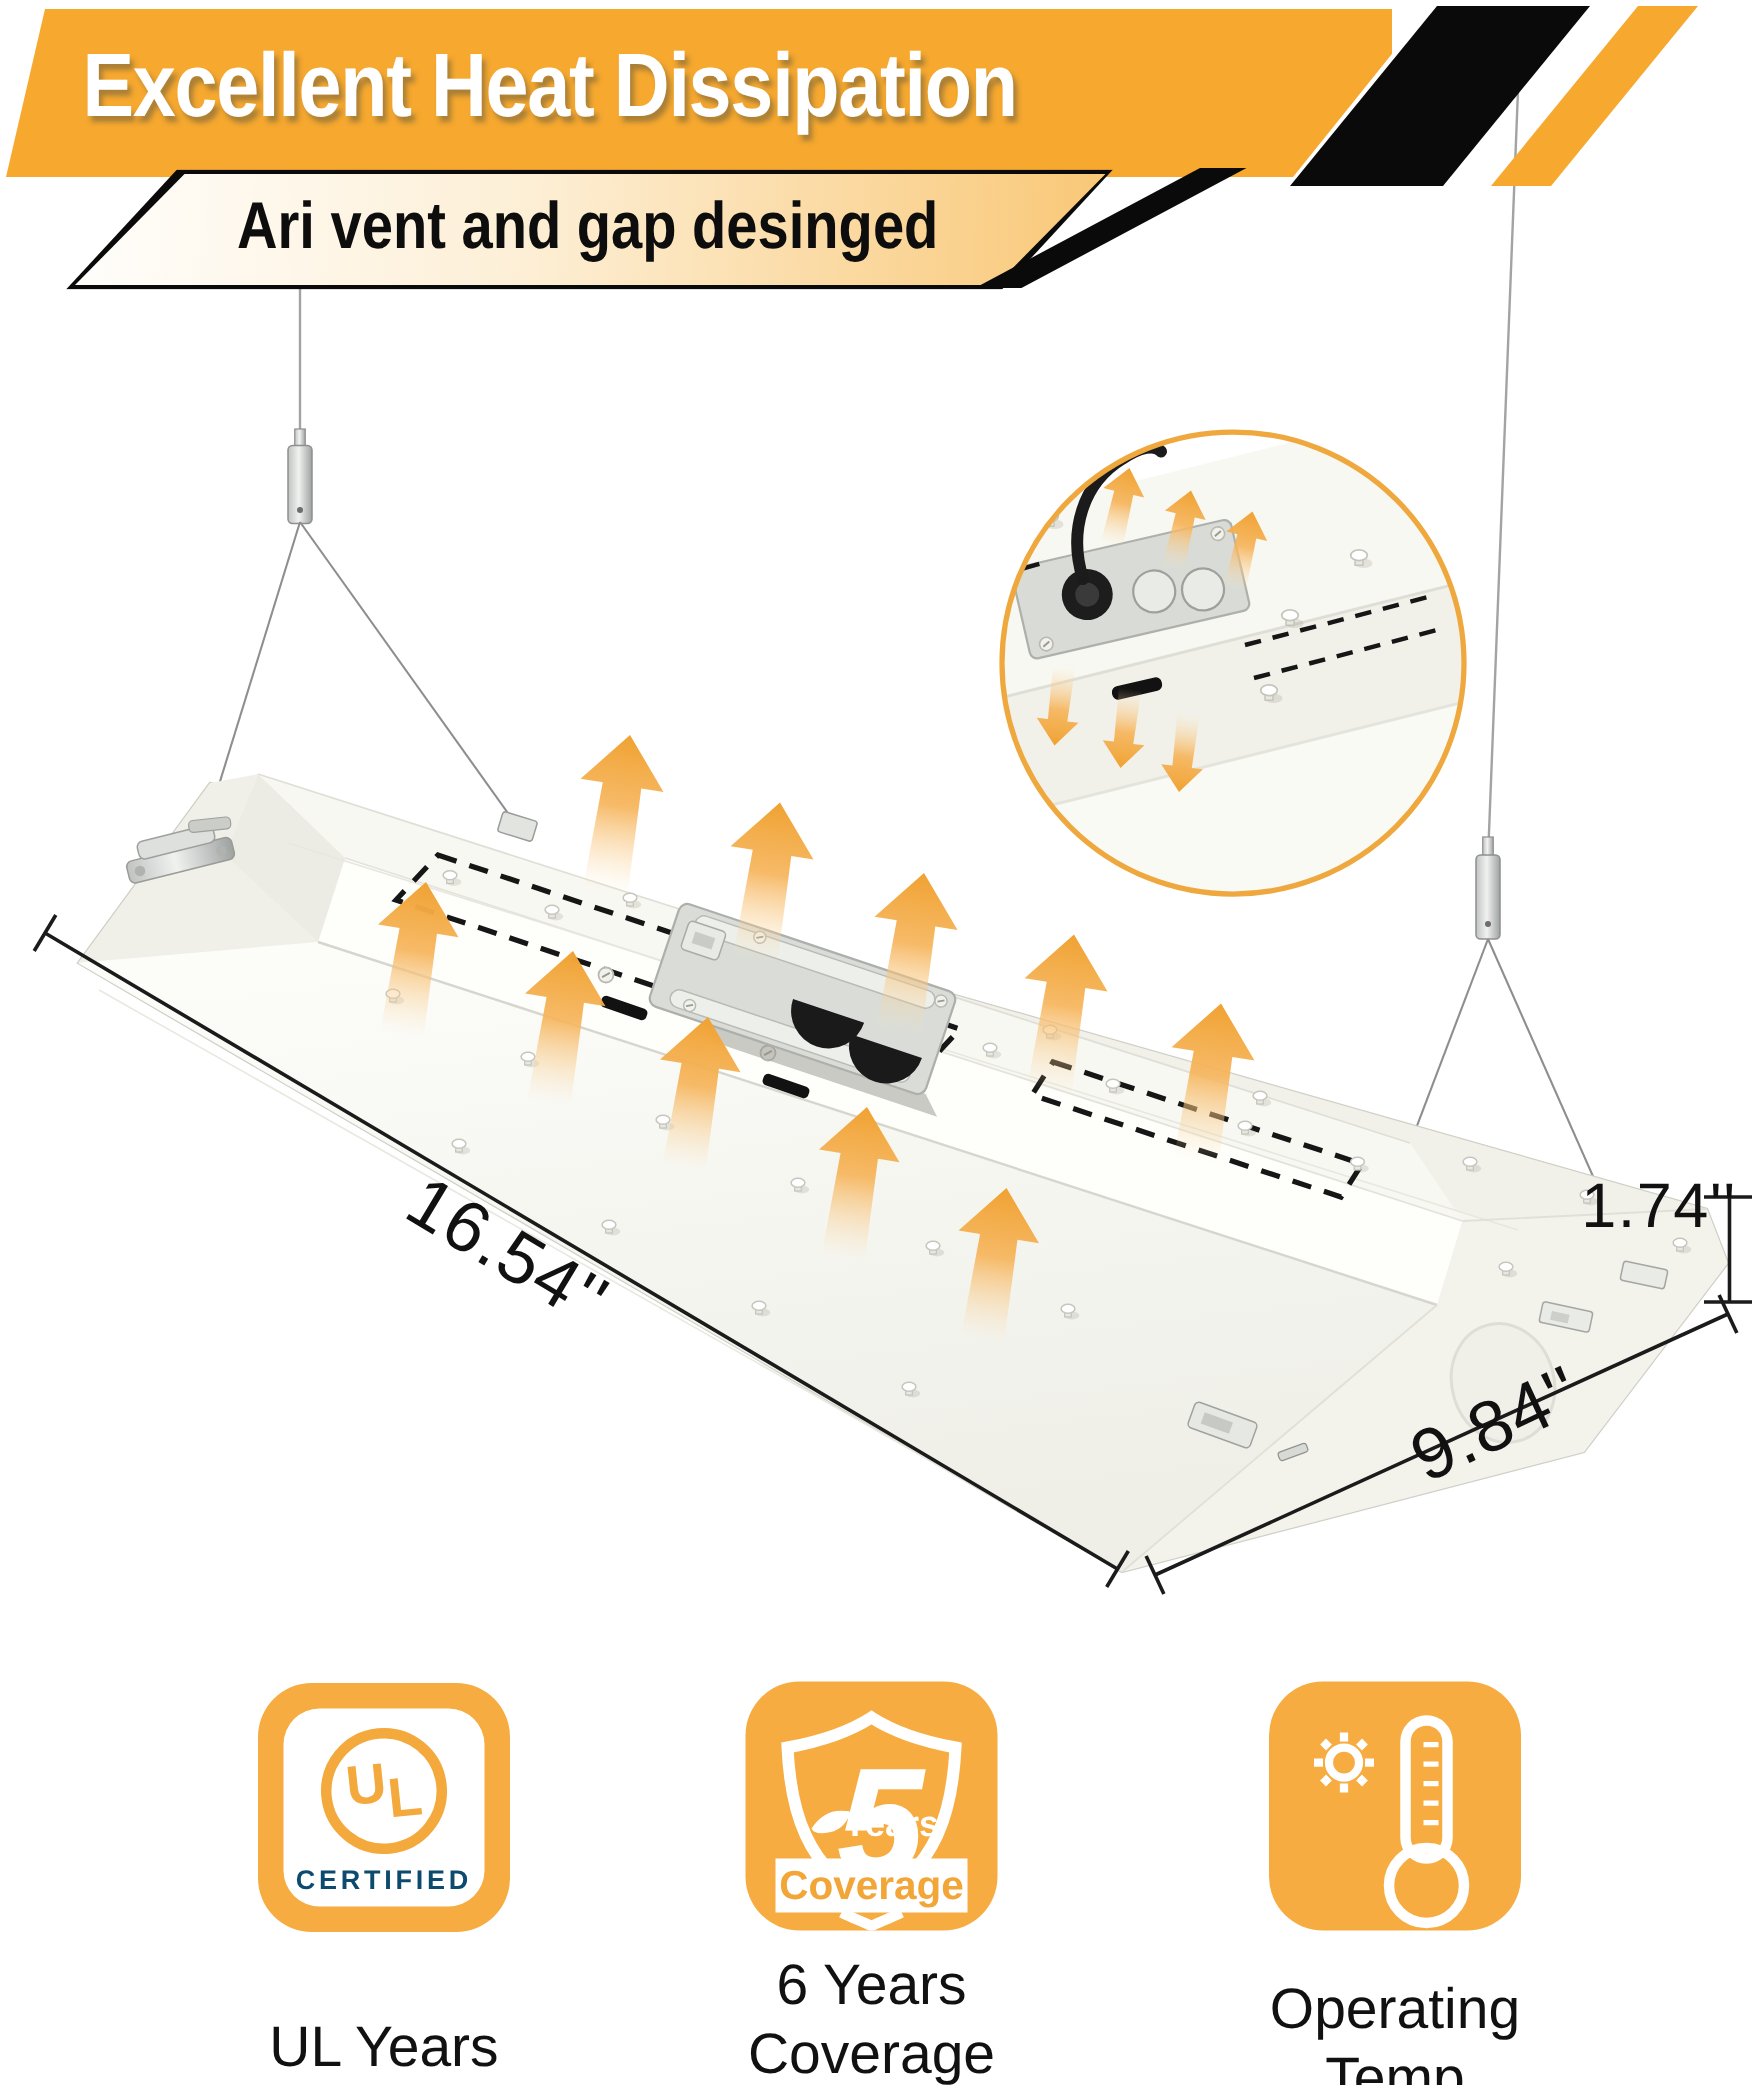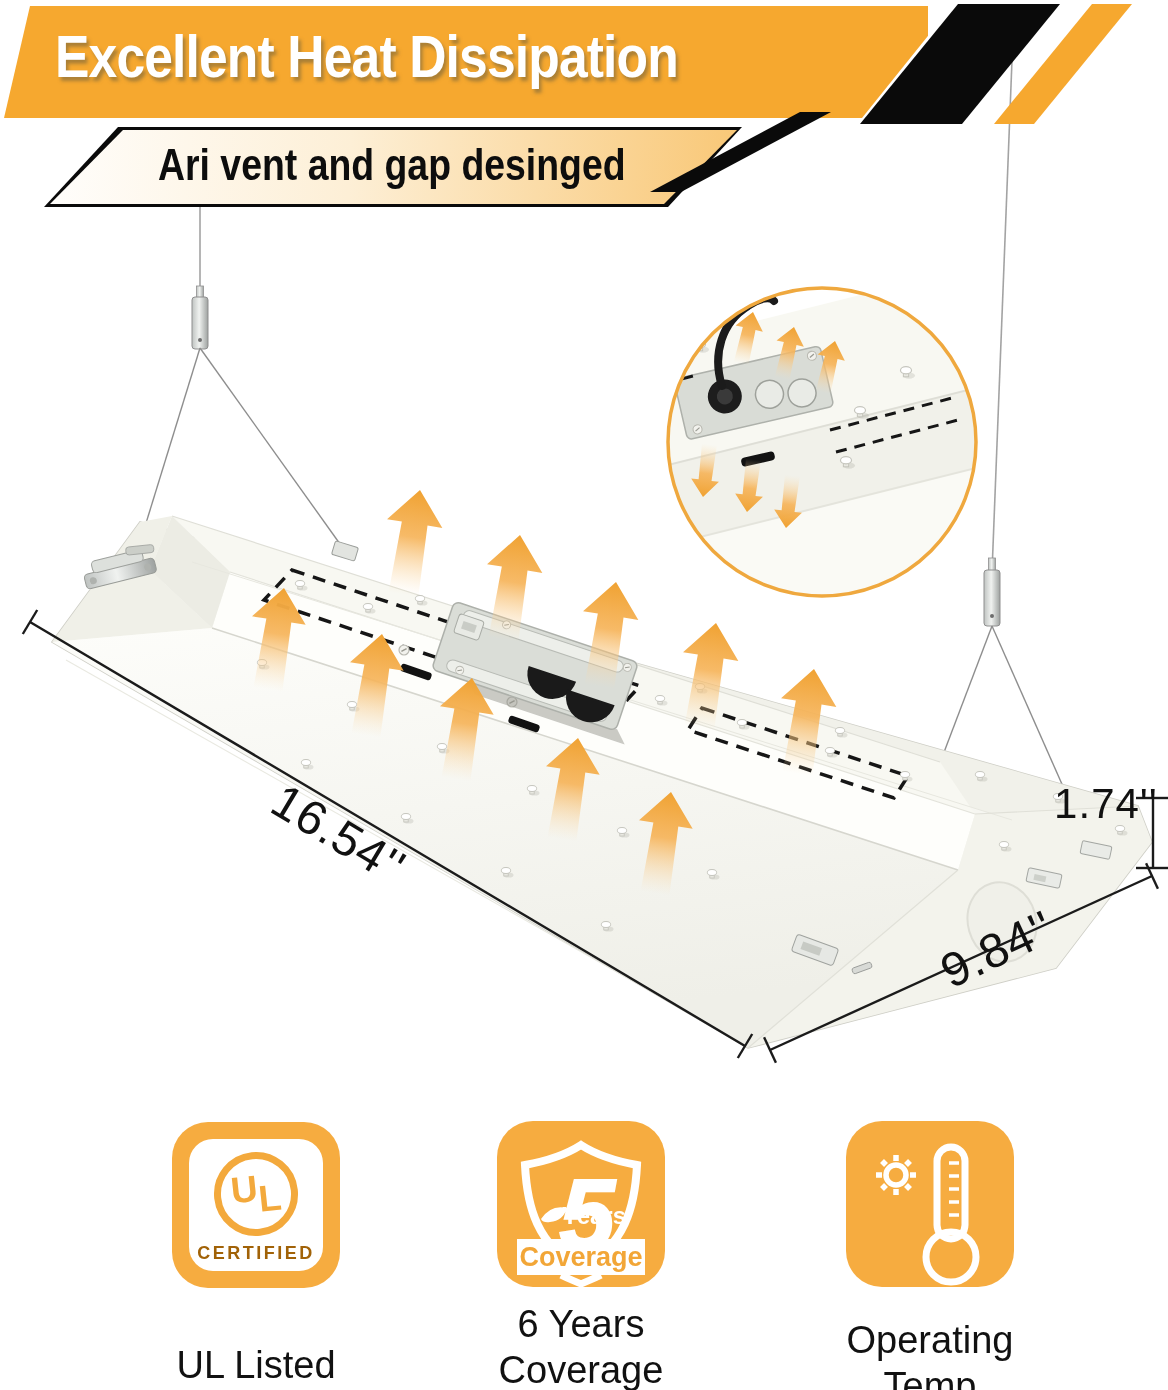--- a/index.html
+++ b/index.html
@@ -10,40 +10,40 @@
   .banner{position:absolute;left:0;top:6px;width:928px;height:112px;background:#F6A82F;z-index:2;
           clip-path:polygon(30px 0,952px 0,862px 112px,4px 112px);}
   .banner-title{position:absolute;left:55px;top:16px;font-size:60px;font-weight:700;color:#ffffff;
           letter-spacing:-1px;white-space:nowrap;transform:scaleX(.86);transform-origin:left center;
           text-shadow:3px 4px 4px rgba(105,92,60,.55);}
   .stripe-black{position:absolute;left:0;top:4px;width:1168px;height:120px;background:#0A0A0A;z-index:2;
           clip-path:polygon(958px 0,1060px 0,962px 120px,860px 120px);}
   .stripe-orange{position:absolute;left:0;top:4px;width:1168px;height:120px;background:#F6A82F;z-index:2;
           clip-path:polygon(1092px 0,1132px 0,1034px 120px,994px 120px);}
   .subbanner{position:absolute;left:0;top:113px;width:1168px;height:80px;background:#0A0A0A;z-index:2;
-          clip-path:polygon(118px 0,742px 0,668px 80px,44px 80px);margin-top:14px;}
+          clip-path:polygon(118px 0,742px 0,668px 80px,44px 80px);}
   .subbanner-fill{position:absolute;inset:0;
           clip-path:polygon(123px 3px,737px 3px,664px 77px,50px 77px);
           background:linear-gradient(93deg,#ffffff 2%,#FDEFD6 30%,#F9C97A 62%,#F5A42B 92%);}
   .subbanner-title{position:absolute;left:158px;top:13px;font-size:44px;font-weight:700;color:#0d0d0d;
           white-space:nowrap;transform:scaleX(.85);transform-origin:left center;}
   .slash-black{position:absolute;left:0;top:112px;width:1168px;height:80px;background:#0A0A0A;z-index:2;
           clip-path:polygon(800px 0,831px 0,681px 80px,650px 80px);}
   
   .feature{position:absolute;width:260px;text-align:center;z-index:2;}
   .fi{width:168px;height:166px;margin:0 auto;background:#F6AC40;border-radius:36px;position:relative;}
   .caption{font-size:38px;line-height:46px;color:#111111;}
   .f1 .caption{margin-top:54px;} .f2 .caption{margin-top:14px;} .f3 .caption{margin-top:30px;}
   .ul-inner{position:absolute;inset:17px;background:#ffffff;border-radius:24px;
             display:flex;flex-direction:column;align-items:center;}
   .ul-circle{width:70px;height:70px;border:7px solid #F3A93C;border-radius:50%;margin-top:13px;
              display:flex;align-items:center;justify-content:center;transform:rotate(-6deg);}
   .ul-circle b{color:#F3A93C;font-size:37px;font-weight:700;}
   .ul-u{transform:translateY(-5px);} .ul-l{transform:translateY(6px);}
-  .ul-cert{margin-top:7px;color:#a16207;font-size:18px;font-weight:700;letter-spacing:2.5px;}
+  .ul-cert{margin-top:7px;color:#0c4a6e;font-size:18px;font-weight:700;letter-spacing:2.5px;}
 </style>
 </head>
 <body>
 
 <div class="canvas">
 
   <svg class="scene" width="1168" height="1390" viewBox="0 0 1168 1390">
     <defs>
       <linearGradient id="arrowG" x1="0" y1="0" x2="0" y2="1">
         <stop offset="0" stop-color="#F0A232"></stop>
@@ -291,21 +291,21 @@
     <div class="fi">
       <div class="ul-inner">
         <div class="ul-circle">
           <b class="ul-u">U</b>
             <b class="ul-l">L</b>
         </div>
         <div class="ul-cert">CERTIFIED</div>
       </div>
     </div>
     <div class="caption">
-      <div>UL Listed</div>
+      <div>UL Years</div>
         <div></div>
     </div>
   </div>
 
   <div class="feature f2" style="left:451px;top:1121px;">
     <div class="fi">
       <svg width="168" height="166" viewBox="0 0 168 166">
         <path d="M84,24 C98,33 118,40 140,44 C138,86 128,124 84,148 C40,124 30,86 28,44 C50,40 70,33 84,24 Z" fill="none" stroke="#fff" stroke-width="8"></path>
         <text x="90" y="128" text-anchor="middle" font-size="100" font-weight="700" font-style="italic" fill="#fff" stroke="#fff" stroke-width="2">5</text>
         <path d="M44,98 q10,-15 26,-11 q-4,13 -17,14 q-7,1 -9,-3 Z" fill="#fff"></path>

